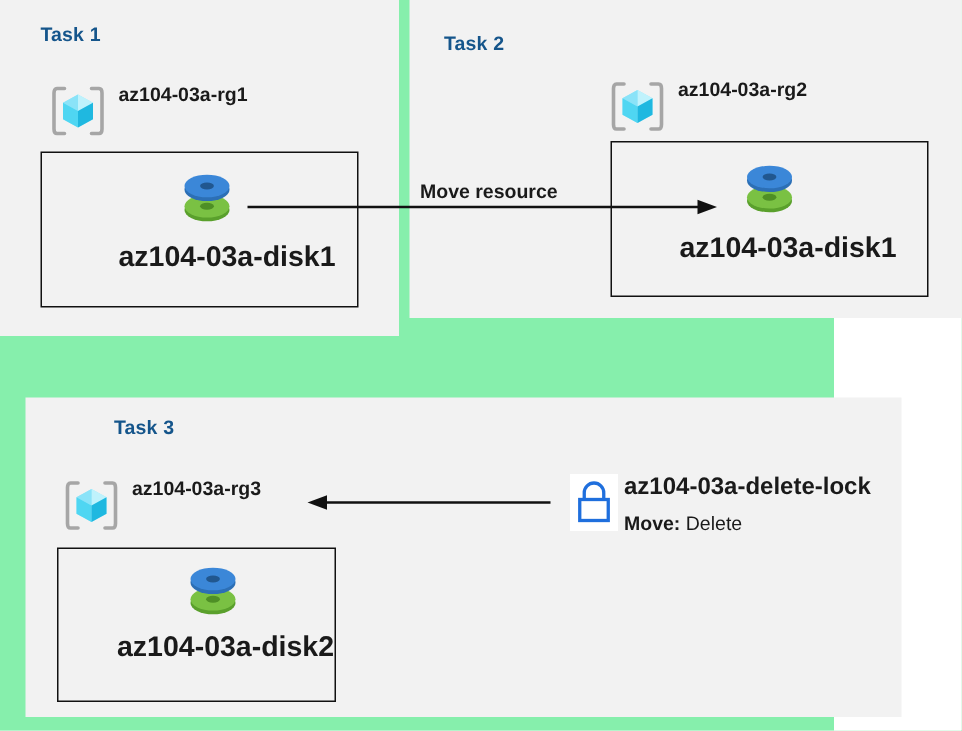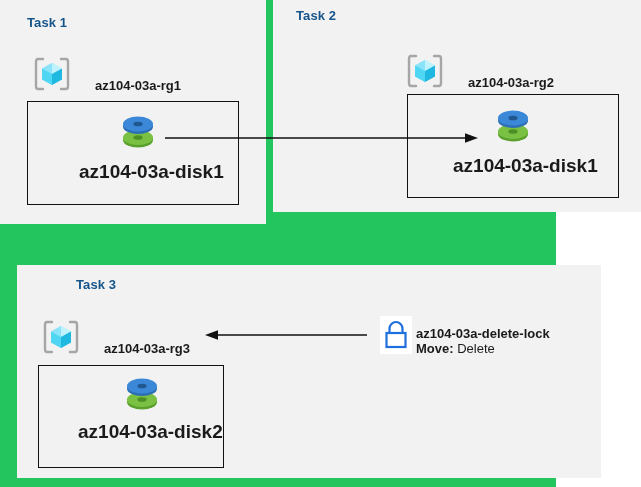--- a/index.html
+++ b/index.html
@@ -13,21 +13,21 @@
     position: relative;
     font-family: "Liberation Sans", sans-serif;
     overflow: hidden;
   }
 
   .canvas {
     position: absolute;
     left: 0; top: 0;
     width: 556px;
     height: 487px;
-    background: #22c55e;
+    background: #86efac;
   }
 
   
   .panel {
     position: absolute;
     background: #f2f2f2;
     box-sizing: border-box;
   }
   #panel-task1 { left: 0px;   top: 0px;   width: 266px; height: 224px; }
   #panel-task2 { left: 273px; top: 0px;   width: 368px; height: 212px; }
@@ -35,29 +35,29 @@
 
   .panel-title {
     position: absolute;
     color: #15558b;
     font-weight: bold;
     font-size: 13px;
     letter-spacing: 0.1px;
     white-space: nowrap;
   }
   #title-task1 { left: 27px;  top: 15px; }
-  #title-task2 { left: 296px; top: 8px; }
+  #title-task2 { left: 296px; top: 21px; }
   #title-task3 { left: 36px;  top: 277px; margin-left: 40px; }
 
   
   .rg-row {
     position: absolute;
     display: flex;
-    align-items: flex-end;
-    gap: 24px;
+    align-items: flex-start;
+    gap: 8px;
     white-space: nowrap;
   }
   #rg-row-1 { left: 33px;  top: 55px; }
   #rg-row-2 { left: 406px; top: 52px; }
   #rg-row-3 { left: 42px;  top: 318px; }
 
   .rg-label {
     font-size: 13px;
     font-weight: bold;
     color: #1a1a1a;
@@ -129,22 +129,22 @@
     top: 316px;
     width: 32px;
     height: 38px;
     background: #ffffff;
   }
   #lock-icon svg { display: block; }
 
   #lock-name {
     position: absolute;
     left: 416px;
-    top: 326px;
-    font-size: 13px;
+    top: 316px;
+    font-size: 16px;
     font-weight: bold;
     color: #1a1a1a;
     white-space: nowrap;
   }
   #lock-type-row {
     position: absolute;
     left: 416px;
     top: 341px;
     font-size: 13px;
     color: #1a1a1a;
@@ -224,20 +224,21 @@
     </svg>
   </div>
 
   <div class="disk-label" id="disk-label-2">az104-03a-disk1</div>
 
   <svg class="arrow-svg" id="arrow-move" width="316" height="20" aria-hidden="true">
     <line x1="0" y1="10" x2="302" y2="10" stroke="#111111" stroke-width="1.6"></line>
     <polygon points="313,10 300,5.2 300,14.8" fill="#111111"></polygon>
   </svg>
 
+  <div class="arrow-caption" id="caption-move">Move resource</div>
 
   <div class="panel" id="panel-task3"></div>
 
   <div class="panel-title" id="title-task3">Task 3</div>
 
   <div class="rg-row" id="rg-row-3">
     <span class="rg-icon">
       <svg width="38" height="38" viewBox="0 0 38 38" aria-hidden="true">
         <path d="M10 4 L5 4 Q3 4 3 7 L3 31 Q3 34 5 34 L10 34" fill="none" stroke="#a6a6a6" stroke-width="2.4" stroke-linecap="round"></path>
         <path d="M28 4 L33 4 Q35 4 35 7 L35 31 Q35 34 33 34 L28 34" fill="none" stroke="#a6a6a6" stroke-width="2.4" stroke-linecap="round"></path>

